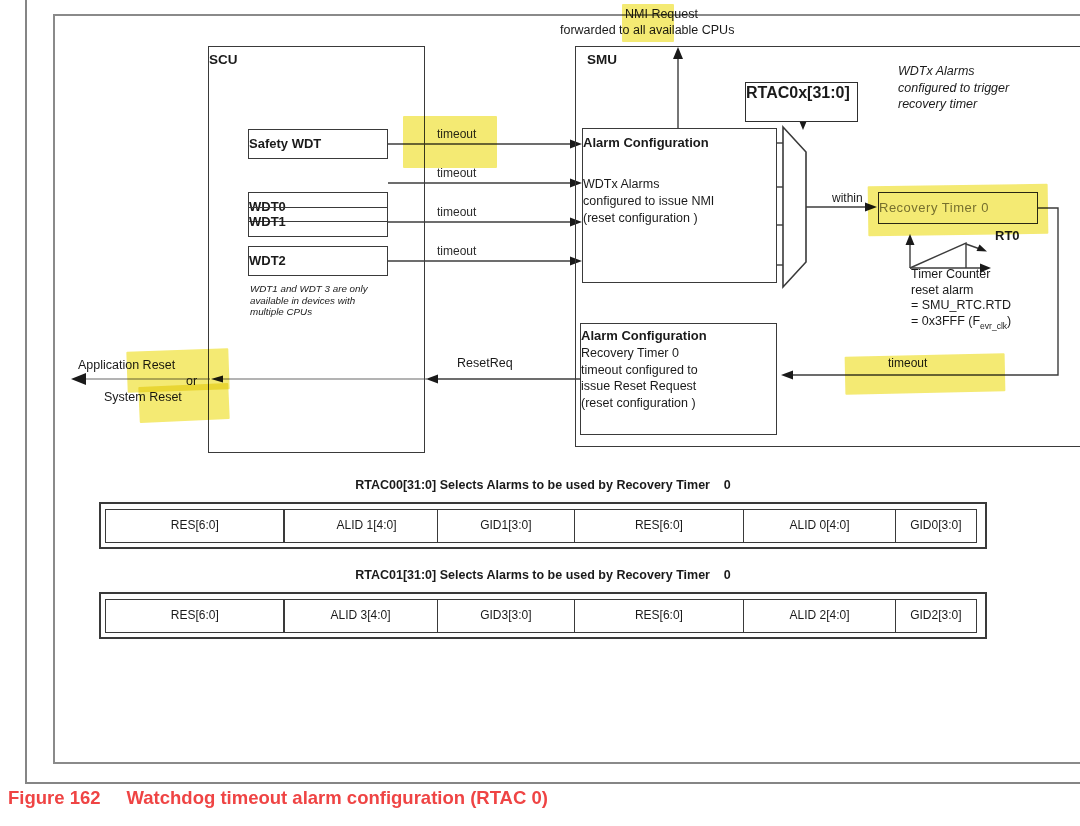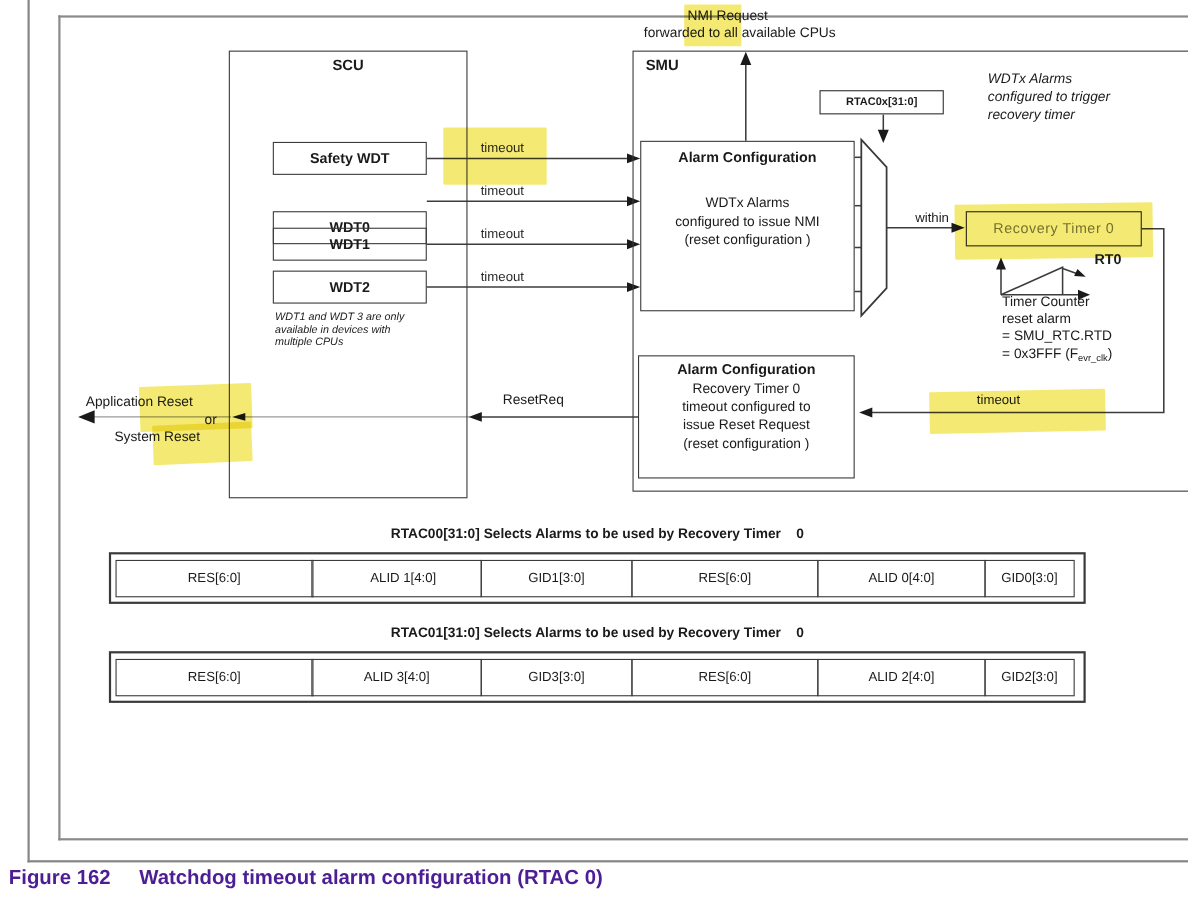--- a/index.html
+++ b/index.html
@@ -3,34 +3,34 @@
 <meta charset="utf-8">
 <style>
   html,body{margin:0;padding:0;background:#ffffff;}
   .stage{position:relative;width:1080px;height:826px;overflow:hidden;background:#fff;
          font-family:"Liberation Sans","DejaVu Sans",sans-serif;color:#1a1a1a;}
   .abs{position:absolute;}
   .frame-a{left:25px;top:-4px;width:1075px;height:786px;border-left:2px solid #858585;border-bottom:2px solid #858585;}
   .frame-b{left:53px;top:14px;width:1040px;height:746px;border:2px solid #8a8a8a;border-right:none;}
   .box{border:1.6px solid #3a3a3a;box-sizing:border-box;background:transparent;}
   .bbox{border:1.6px solid #2f2f2f;box-sizing:border-box;background:#fff;}
-  .c{text-align:center;}
+  .c{}
   .bold{font-weight:bold;}
   .pre{white-space:pre-line;}
   .nowrap{white-space:pre;}
   svg.lines{position:absolute;left:0;top:0;z-index:10;}
   .txt{z-index:20;}
   .hl{position:absolute;background:#f3e75f;opacity:.88;mix-blend-mode:multiply;z-index:40;border-radius:1px;}
   .wdtbox{left:248px;width:140px;height:30px;font-weight:bold;font-size:13px;line-height:28px;}
   .tlabel{width:62px;font-size:12px;color:#2b2b2b;}
   .cell{border:1.5px solid #3a3a3a;box-sizing:border-box;font-size:12px;line-height:31px;text-align:center;overflow:hidden;}
   .cell + .cell{margin-left:-1.5px;}
   .trow{display:flex;}
   .ttitle{font-weight:bold;font-size:12.5px;text-align:center;white-space:pre;}
-  .caption{display:flex;gap:26px;font-weight:bold;font-size:18.5px;color:#4c1d95;}
+  .caption{display:flex;gap:26px;font-weight:bold;font-size:18.5px;color:#ef4444;}
   sub.sb{font-size:8.5px;}
 </style>
 </head>
 <body>
 
 <div class="stage">
 
   <div class="abs frame-a"></div>
   <div class="abs frame-b"></div>
 
@@ -110,21 +110,21 @@
     <div class="bold" style="margin:5px 0 0 11px;font-size:13.5px;">SMU</div>
   </div>
 
   <div class="abs box txt" style="left:582px;top:128px;width:195px;height:155px;">
     <div class="c bold" style="margin-top:6px;font-size:13px;">Alarm Configuration</div>
     <div class="c pre" style="margin-top:26px;font-size:12.5px;line-height:17px;">WDTx Alarms
 configured to issue NMI
 (reset configuration )</div>
   </div>
 
-  <div class="abs bbox txt c bold" style="left:745px;top:82px;width:113px;height:22px;font-size:10px;line-height:19px;">RTAC0x[31:0]</div>
+  <div class="abs bbox txt c bold" style="left:745px;top:82px;width:113px;height:40px;font-size:16px;line-height:19px;">RTAC0x[31:0]</div>
   <div class="abs txt pre" style="left:898px;top:63px;width:165px;font-size:12.5px;line-height:16.5px;font-style:italic;">WDTx Alarms
 configured to trigger
 recovery timer</div>
 
   <div class="abs txt" style="left:832px;top:191px;font-size:12px;">within</div>
 
   <div class="abs txt c" style="left:878px;top:192px;width:160px;height:32px;border:1.6px solid #2a2a2a;box-sizing:border-box;font-size:13px;line-height:29px;letter-spacing:.5px;color:#7c7a64;">Recovery Timer 0</div>
   <div class="abs txt bold" style="left:995px;top:228px;font-size:13px;">RT0</div>
 
   <div class="abs txt" style="left:911px;top:267px;width:165px;font-size:12.5px;line-height:15.5px;">

